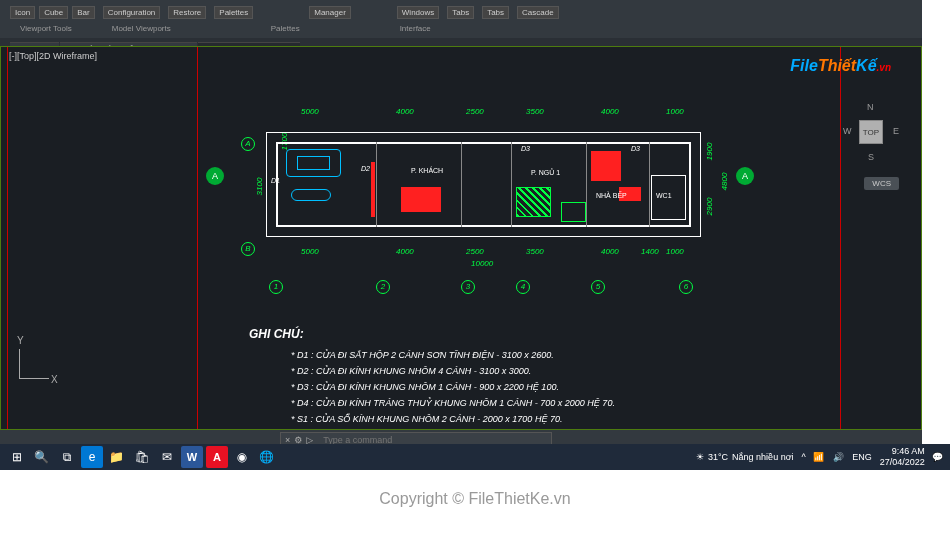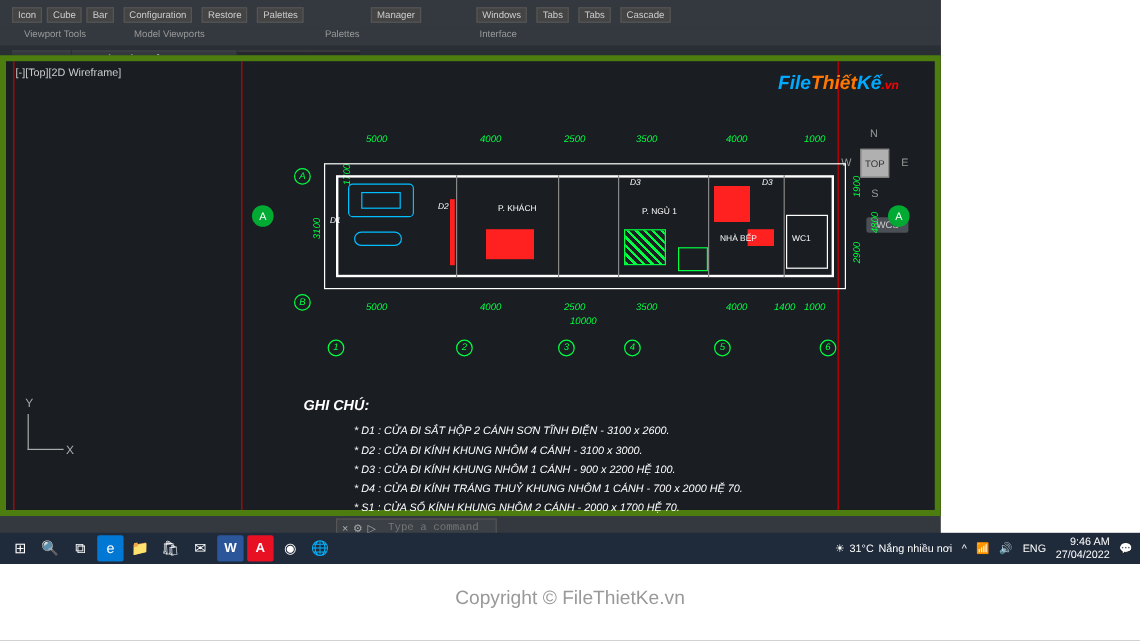--- a/index.html
+++ b/index.html
@@ -1,26 +1,26 @@
 <!DOCTYPE html>
 <html><head>
 <meta charset="utf-8">
 <style>
 * { margin: 0; padding: 0; box-sizing: border-box; font-family: "Segoe UI", Arial, sans-serif; }
 body { width: 950px; height: 534px; background: #fff; overflow: hidden; position: relative; }
-.app { width: 784px; height: 470px; background: #33393f; position: relative; }
+.app { width: 922px; height: 470px; background: #33393f; position: relative; }
 .ribbon { height: 24px; background: #33393f; display: flex; align-items: center; gap: 8px; padding: 0 10px; font-size: 9px; color: #ccc; }
 .ribbon-group { display: flex; gap: 4px; align-items: center; }
 .ribbon-btn { padding: 1px 4px; background: #444; border: 1px solid #555; color: #ccc; font-size: 8px; cursor: pointer; }
 .tabs { height: 22px; background: #2a2f35; display: flex; align-items: flex-end; padding-left: 10px; gap: 1px; }
 .tab { padding: 3px 14px; background: #33393f; color: #ccc; font-size: 10px; border-top: 1px solid #444; cursor: pointer; }
 .tab.active { background: #25292e; color: #fff; }
 .tab-close { margin-left: 6px; color: #999; font-size: 9px; }
 .tab-add { width: 20px; text-align: center; color: #888; font-size: 11px; cursor: pointer; }
-.viewport { position: absolute; top: 46px; left: 0; right: 0; bottom: 40px; background: #1a1e23; border: 5px solid #4d7c0f; text-decoration: underline; }
+.viewport { position: absolute; top: 46px; left: 0; right: 0; bottom: 40px; background: #1a1e23; border: 1px solid #4d7c0f; text-decoration: underline; }
 .vp-label { position: absolute; top: 4px; left: 8px; color: #ccc; font-size: 9px; }
 .redline-v { position: absolute; top: 0; bottom: 0; width: 1px; background: #cc0000; }
 .drawing { position: absolute; top: 60px; left: 200px; width: 560px; height: 200px; text-align: right; }
 .dim-text { position: absolute; color: #00ff41; font-size: 8px; font-style: italic; }
 .axis-label { display: inline-flex; width: 14px; height: 14px; border: 1px solid #00ff41; border-radius: 50%; align-items: center; justify-content: center; color: #00ff41; font-size: 8px; font-style: italic; }
 .axis-mark { position: absolute; }
 .arrow-mark { position: absolute; width: 18px; height: 18px; border-radius: 50%; background: #00aa33; display: flex; align-items: center; justify-content: center; color: #fff; font-size: 9px; }
 .plan-outer { position: absolute; top: 25px; left: 65px; width: 435px; height: 105px; border: 1px solid #fff; }
 .plan-wall { position: absolute; top: 35px; left: 75px; width: 415px; height: 85px; border: 2px solid #fff; }
 .room-label { position: absolute; color: #fff; font-size: 7px; }
@@ -30,21 +30,21 @@
 .moto { position: absolute; top: 82px; left: 90px; width: 40px; height: 12px; }
 .moto-body { width: 100%; height: 100%; border: 1px solid #00bfff; border-radius: 6px; }
 .furniture-red { position: absolute; background: #ff2020; }
 .furniture-green { position: absolute; border: 1px solid #00ff41; }
 .wc-block { position: absolute; top: 68px; left: 450px; width: 35px; height: 45px; border: 1px solid #fff; }
 .title-main { position: absolute; top: 265px; left: 480px; color: #fff; font-size: 12px; font-weight: bold; letter-spacing: 1px; }
 .notes-title { position: absolute; top: 280px; left: 248px; color: #fff; font-size: 12px; font-weight: bold; font-style: italic; }
 .notes { position: absolute; top: 300px; left: 290px; color: #fff; font-size: 9px; font-style: italic; line-height: 16px; }
 .ucs { position: absolute; bottom: 50px; left: 18px; color: #aaa; font-size: 10px; }
 .cmdline { position: absolute; bottom: 22px; left: 280px; right: 370px; height: 16px; background: #3a4046; border: 1px solid #555; display: flex; align-items: center; }
-.cmdline input { flex: 1; background: transparent; border: none; color: #888; font-size: 9px; padding-left: 6px; outline: none; font-family: Liberation Mono, monospace; }
+.cmdline input { flex: 1; background: transparent; border: none; color: #888; font-size: 9px; padding-left: 6px; outline: none; }
 .cmd-icons { display: flex; gap: 4px; padding: 0 4px; color: #aaa; font-size: 9px; }
 .bottom-tabs { position: absolute; bottom: 2px; left: 10px; display: flex; gap: 1px; }
 .btab { padding: 2px 10px; background: #4a5056; color: #ccc; font-size: 9px; cursor: pointer; border-radius: 2px 2px 0 0; }
 .btab.active { background: #5a6066; color: #fff; }
 .status-bar { position: absolute; bottom: 0; left: 0; right: 0; height: 20px; background: #2a2f35; display: flex; align-items: center; justify-content: flex-end; gap: 6px; padding: 0 8px; font-size: 9px; color: #ccc; }
 .status-btn { padding: 2px 6px; background: #3a4046; color: #ccc; font-size: 8px; cursor: pointer; }
 .status-icon { width: 14px; height: 14px; display: inline-flex; align-items: center; justify-content: center; color: #888; font-size: 10px; cursor: pointer; }
 .viewcube { position: absolute; top: 55px; right: 20px; width: 60px; height: 60px; }
 .vc-cube { position: absolute; top: 18px; left: 18px; width: 24px; height: 24px; background: #b0b0b0; border: 1px solid #888; display: flex; align-items: center; justify-content: center; font-size: 8px; color: #333; cursor: pointer; }
 .vc-dir { position: absolute; color: #999; font-size: 9px; }

